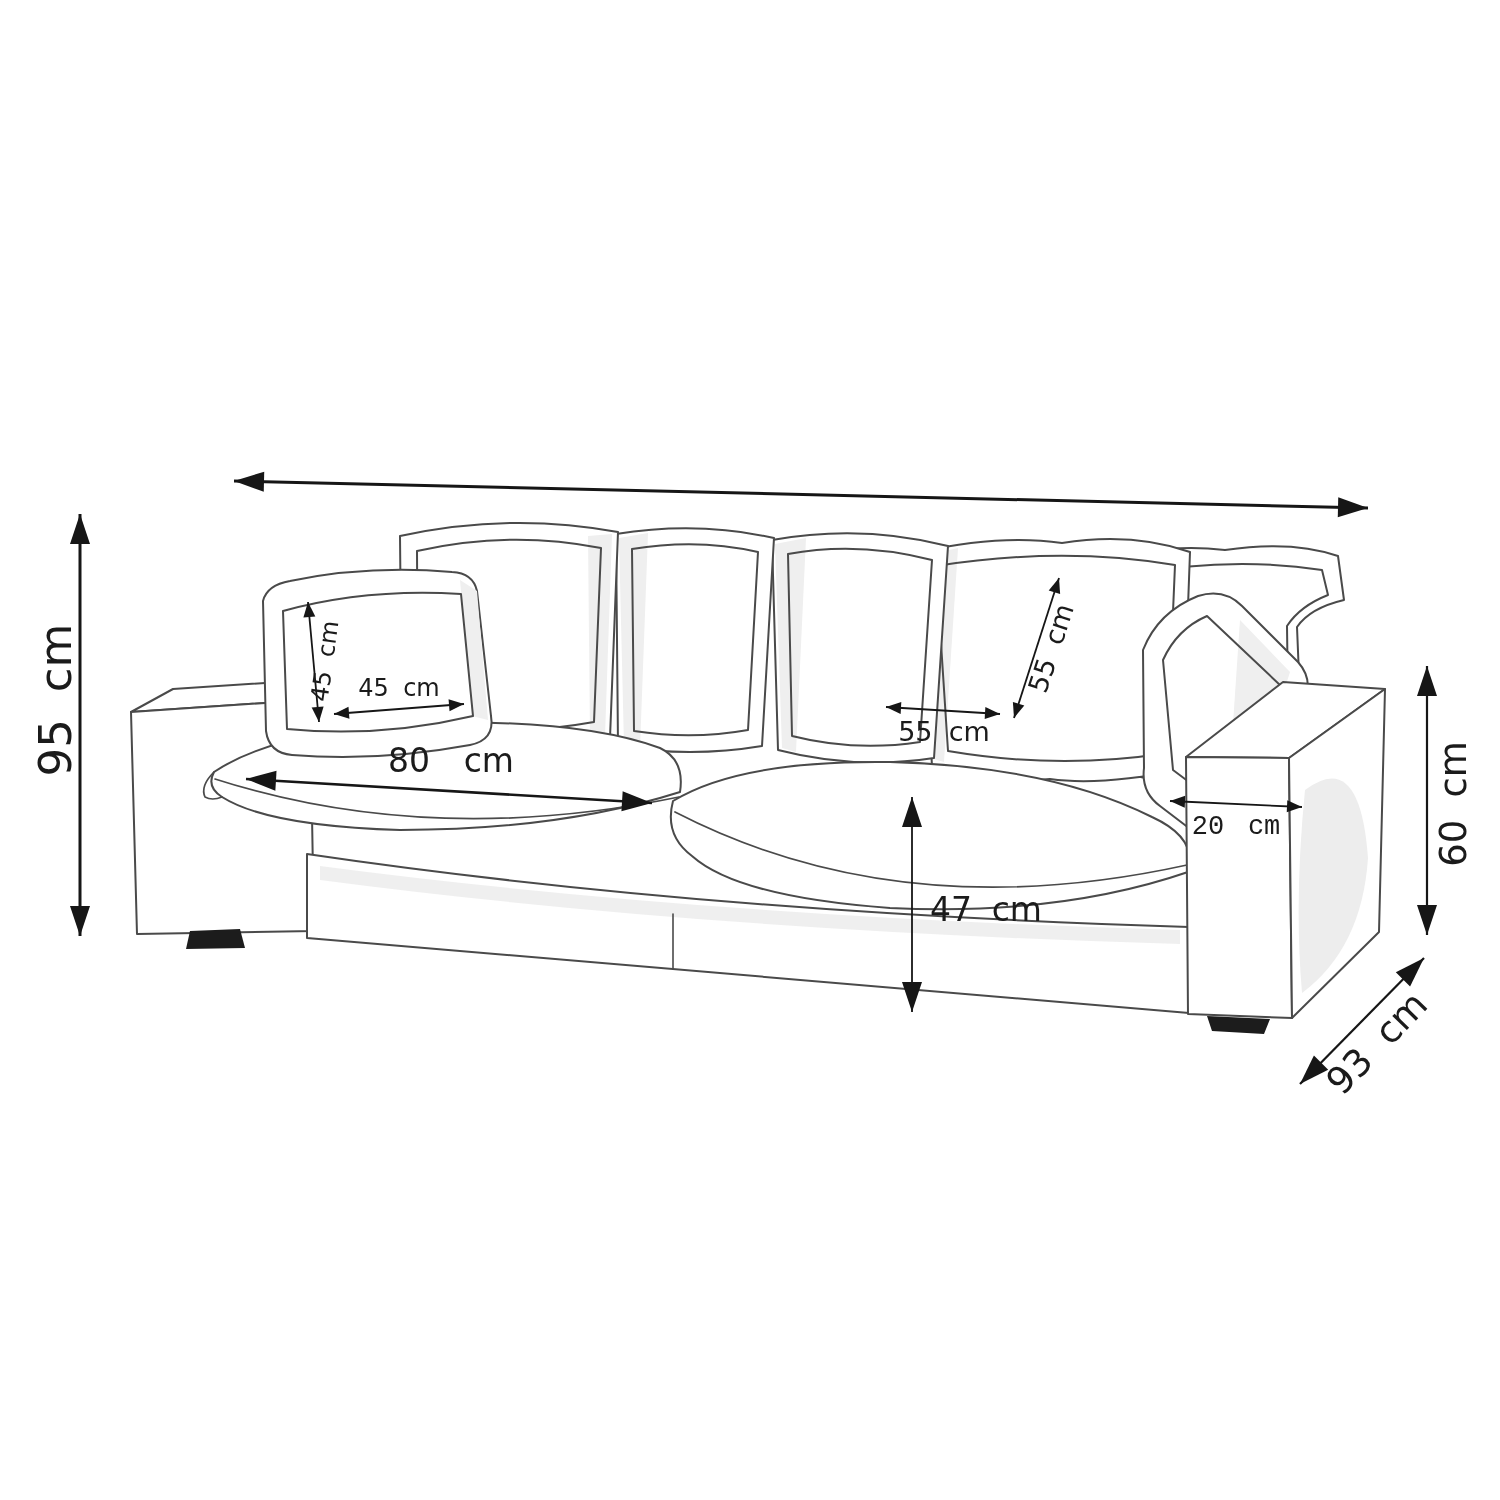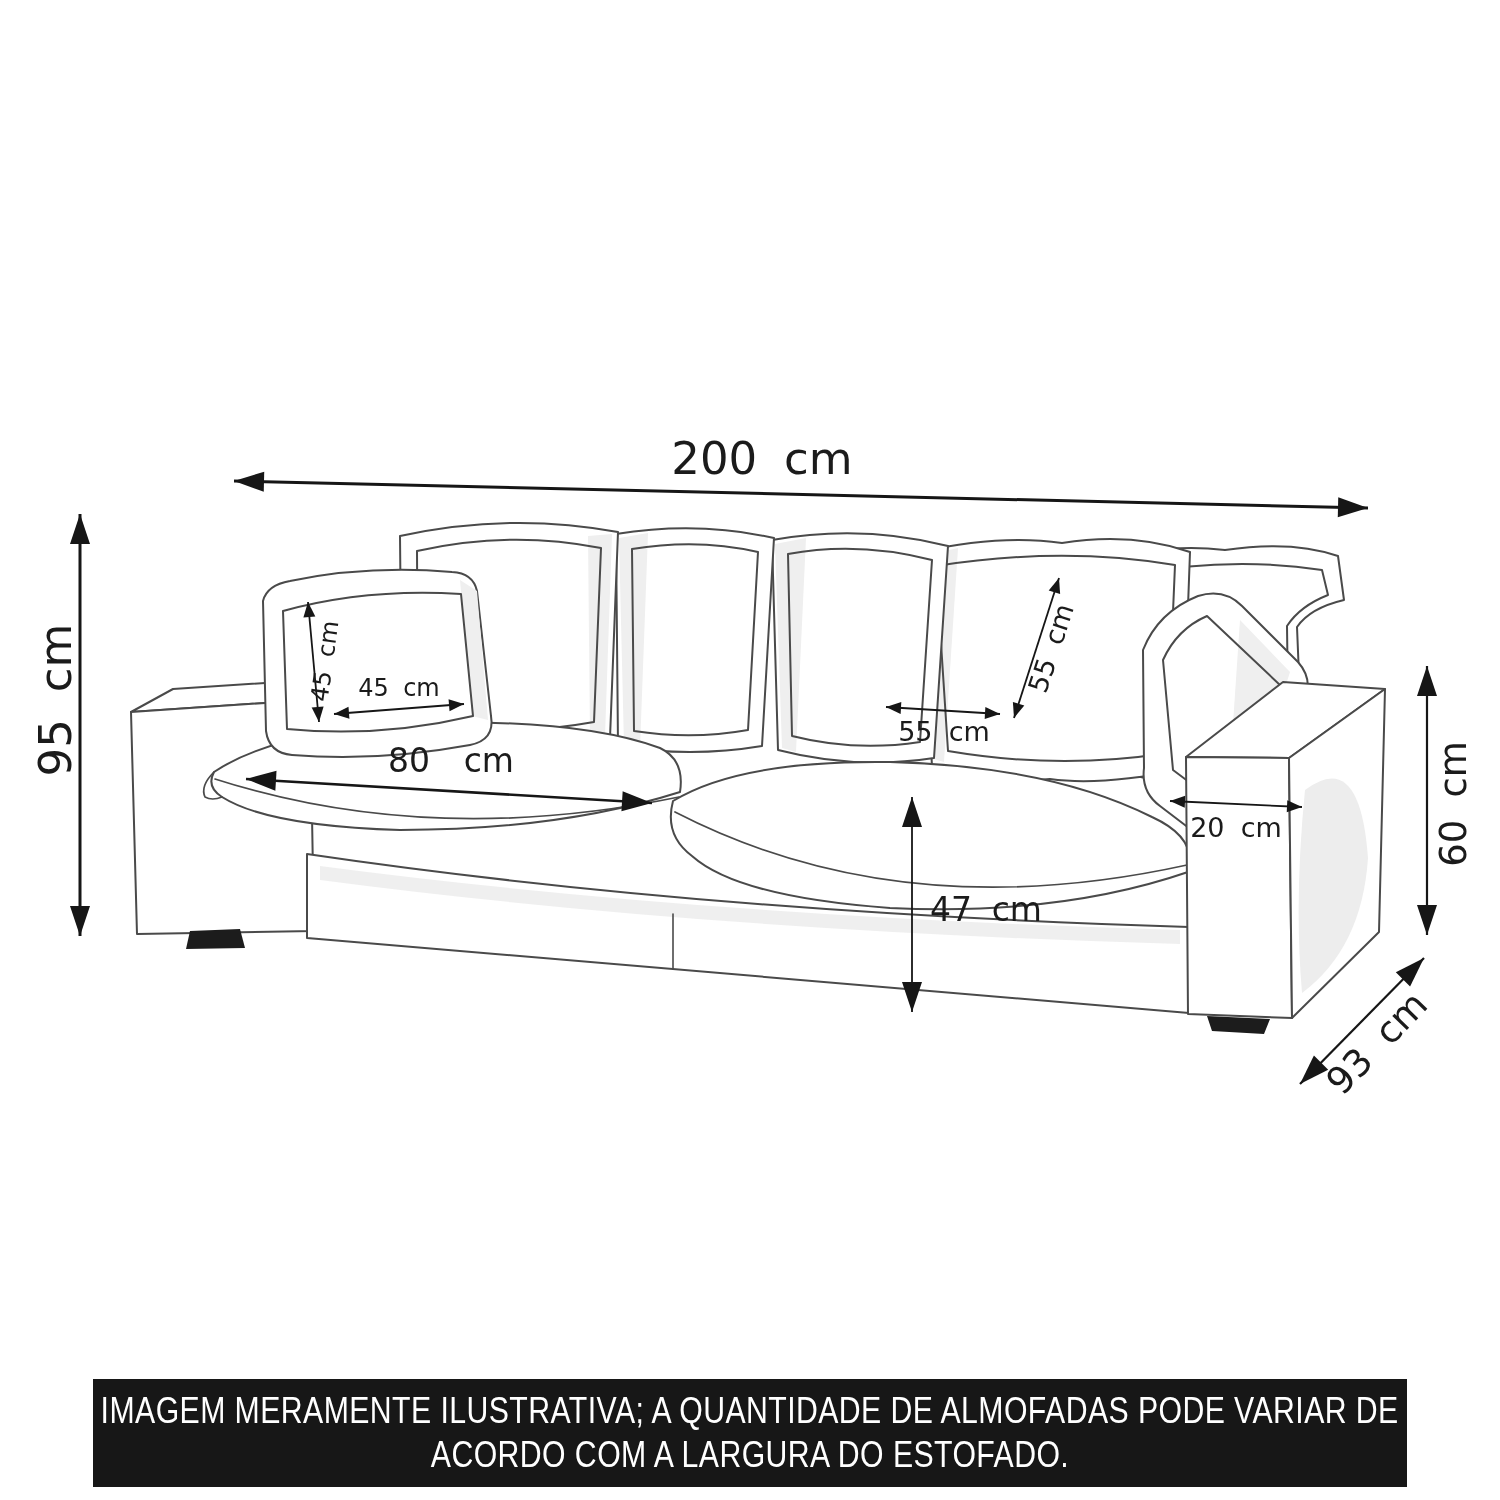--- a/index.html
+++ b/index.html
@@ -145,30 +145,25 @@
       <line x1="246" y1="779" x2="652" y2="803" stroke-width="2.6" marker-start="url(#ahB)" marker-end="url(#ahB)"></line>
       <line x1="886" y1="707" x2="1000" y2="714" stroke-width="1.8" marker-start="url(#ahS)" marker-end="url(#ahS)"></line>
       <line x1="1014" y1="718" x2="1059" y2="578" stroke-width="1.8" marker-start="url(#ahS)" marker-end="url(#ahS)"></line>
       <line x1="1170" y1="801" x2="1302" y2="807" stroke-width="1.8" marker-start="url(#ahS)" marker-end="url(#ahS)"></line>
       <line x1="1427" y1="666" x2="1427" y2="935" stroke-width="2.2" marker-start="url(#ahB)" marker-end="url(#ahB)"></line>
       <line x1="912" y1="797" x2="912" y2="1012" stroke-width="1.8" marker-start="url(#ahB)" marker-end="url(#ahB)"></line>
       <line x1="1300" y1="1084" x2="1424" y2="958" stroke-width="2.2" marker-start="url(#ahB)" marker-end="url(#ahB)"></line>
     </g>
   </svg>
 
-  <div class="dim dim-xl" style="left:762px;top:458px;">200 cm</div>
   <div class="dim dim-xl rot90" style="left:55px;top:700px;">95 cm</div>
   <div class="dim dim-xs rot82" style="left:325px;top:661px;">45 cm</div>
   <div class="dim dim-xs" style="left:399px;top:688px;">45 cm</div>
   <div class="dim dim-lg w80" style="left:451px;top:760px;">80 cm</div>
   <div class="dim dim-sm" style="left:944px;top:731px;">55 cm</div>
   <div class="dim dim-sm rot72" style="left:1051px;top:648px;">55 cm</div>
-  <div class="dim dim-sm" style="left:1236px;top:827px;">20 cm</div>
+  <div class="dim dim-sm" style="left:1236px;top:827px;font-family:Liberation Mono, monospace;">20 cm</div>
   <div class="dim dim-md rot90" style="left:1453px;top:804px;">60 cm</div>
   <div class="dim dim-lg" style="left:986px;top:909px;text-align:center;">47 cm</div>
   <div class="dim dim-md rot46" style="left:1377px;top:1043px;">93 cm</div>
 
-  <div class="banner">
-    <div class="banner-line">IMAGEM MERAMENTE ILUSTRATIVA; A QUANTIDADE DE ALMOFADAS PODE VARIAR DE</div>
-    <div class="banner-line">ACORDO COM A LARGURA DO ESTOFADO.</div>
-  </div>
 
 </div>
 
 </body></html>

